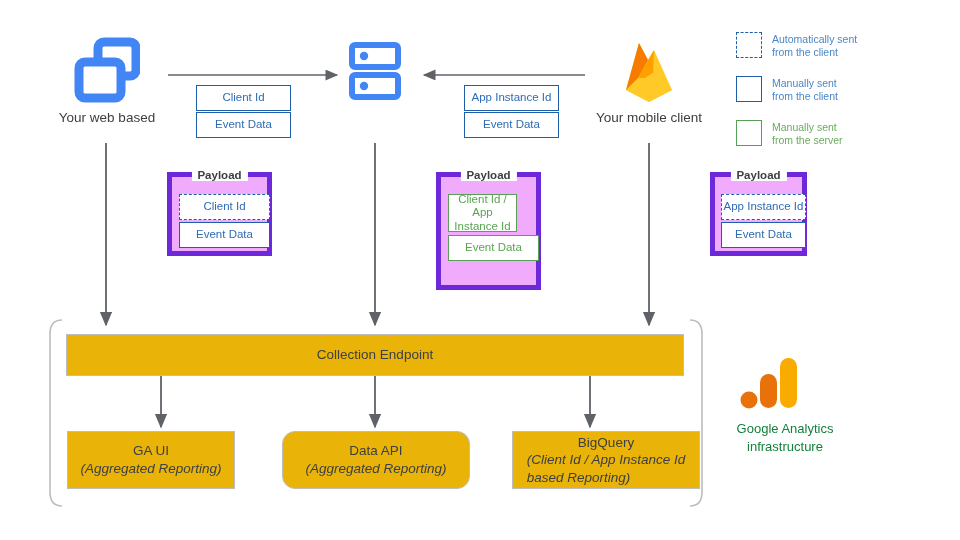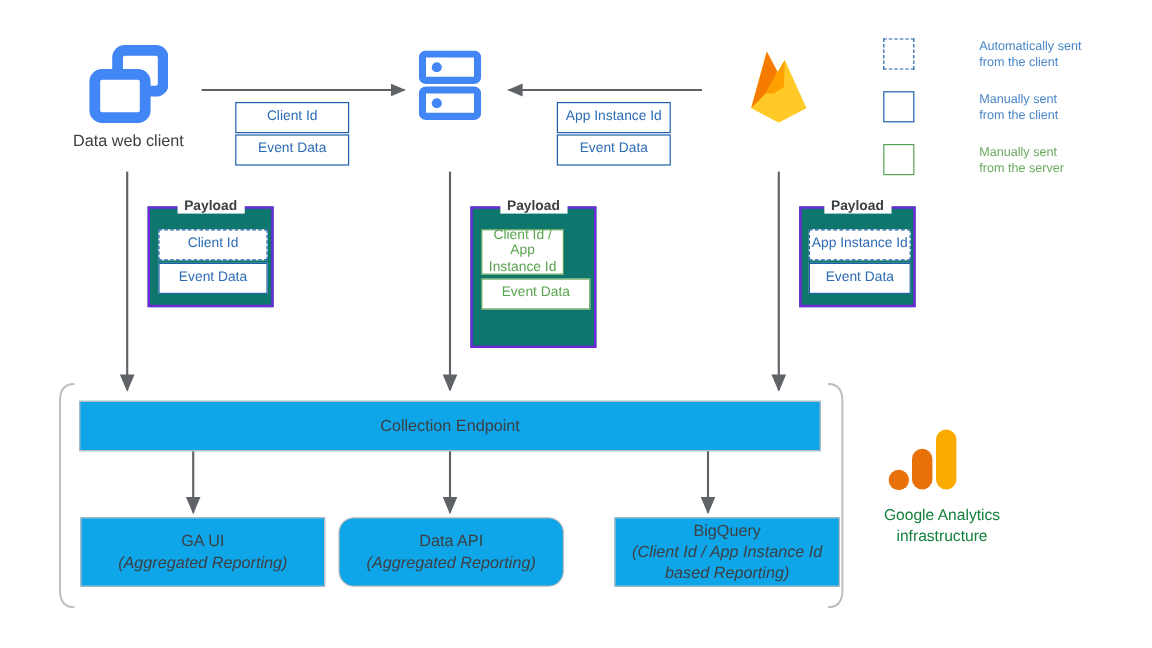--- a/index.html
+++ b/index.html
@@ -54,64 +54,64 @@
   }
   .chip.green {
     border: 1.4px solid #58a055;
     color: #5aa450;
   }
 
   
   .payload {
     position: absolute;
     box-sizing: border-box;
-    border: 2px solid #6d28d9;
-    background: #0f766e;
+    border: 5px solid #6d28d9;
+    background: #f0abfc;
+    margin-left: 44px;
   }
   .payload-title {
     position: absolute;
     top: -8px;
     left: 50%;
     transform: translateX(-50%);
     background: #ffffff;
     padding: 0 6px;
     font-size: 11.5px;
     font-weight: bold;
     color: #3c4043;
     white-space: nowrap;
   }
 
   
   .gbox {
     position: absolute;
     box-sizing: border-box;
     border: 1px solid #bdbdbd;
-    background: #0ea5e9;
+    background: #eab308;
     display: flex;
     flex-direction: column;
     align-items: center;
     justify-content: center;
-    text-align: center;
+    text-align: left;
     font-size: 13.5px;
     color: #3c4043;
     line-height: 1.3;
   }
   .gbox .sub {
     font-style: italic;
   }
 
   
   .legend { position: absolute; left: 736px; top: 32px; }
   .legend-row {
     position: relative;
     display: flex;
     align-items: flex-start;
     margin-bottom: 12px;
     height: 32px;
-    gap: 44px;
   }
   .legend-swatch {
     width: 26px;
     height: 26px;
     box-sizing: border-box;
     margin-right: 10px;
     flex: 0 0 auto;
     background: #ffffff;
   }
   .sw-dash { border: 1.6px dashed #1f5fa9; }
@@ -171,35 +171,36 @@
 
     <path d="M 62 320 Q 50 320 50 334 L 50 492 Q 50 506 62 506" fill="none" stroke="#bdbdbd" stroke-width="1.6"></path>
 
     <path d="M 690 320 Q 702 320 702 334 L 702 492 Q 702 506 690 506" fill="none" stroke="#bdbdbd" stroke-width="1.6"></path>
   </svg>
 
   <svg class="abs" style="left:74px;top:36px;" width="66" height="68" viewBox="0 0 66 68">
     <rect x="24" y="6" width="38" height="34" rx="6" ry="6" fill="none" stroke="#4285f4" stroke-width="9"></rect>
     <rect x="5" y="26" width="42" height="36" rx="6" ry="6" fill="#ffffff" stroke="#4285f4" stroke-width="9"></rect>
   </svg>
-  <div class="node-label" style="left:36px;top:110px;width:142px;">Data web client</div>
+  <div class="node-label" style="left:36px;top:110px;width:142px;">Your web based</div>
 
   <svg class="abs" style="left:349px;top:42px;" width="52" height="58" viewBox="0 0 52 58">
     <rect x="3" y="3" width="46" height="22" rx="3" ry="3" fill="#ffffff" stroke="#4285f4" stroke-width="6"></rect>
     <circle cx="15" cy="14" r="4.2" fill="#4285f4"></circle>
     <rect x="3" y="33" width="46" height="22" rx="3" ry="3" fill="#ffffff" stroke="#4285f4" stroke-width="6"></rect>
     <circle cx="15" cy="44" r="4.2" fill="#4285f4"></circle>
   </svg>
 
   <svg class="abs" style="left:620px;top:38px;" width="58" height="68" viewBox="0 0 58 68">
     <path d="M6 52 L19 5 L28 22 L34 12 L52 52 L29 64 Z" fill="#ffca28"></path>
     <path d="M6 52 L19 5 L28 22 L18 40 Z" fill="#f57c00"></path>
     <path d="M18 40 L28 22 L34 12 L33 40 Z" fill="#ffa000"></path>
     <path d="M6 52 L29 64 L52 52 L34 34 Z" fill="#ffca28"></path>
   </svg>
+  <div class="node-label" style="left:574px;top:110px;width:150px;">Your mobile client</div>
 
   <div class="chip blue" style="left:196px;top:85px;width:95px;height:26px;">Client Id</div>
   <div class="chip blue" style="left:196px;top:112px;width:95px;height:26px;">Event Data</div>
 
   <div class="chip blue" style="left:464px;top:85px;width:95px;height:26px;">App Instance Id</div>
   <div class="chip blue" style="left:464px;top:112px;width:95px;height:26px;">Event Data</div>
 
   <div class="payload" style="left:123px;top:172px;width:105px;height:84px;">
     <span class="payload-title">Payload</span>
     <div class="chip blue-dash" style="left:7px;top:17px;width:91px;height:26px;">Client Id</div>
@@ -236,21 +237,21 @@
       <span class="legend-swatch sw-green"></span>
       <span class="legend-text lt-green">Manually sent
 from the server</span>
     </div>
   </div>
 
   <div class="gbox" style="left:66px;top:334px;width:618px;height:42px;">
     <span>Collection Endpoint</span>
   </div>
 
-  <div class="gbox" style="left:67px;top:431px;width:204px;height:58px;">
+  <div class="gbox" style="left:67px;top:431px;width:168px;height:58px;">
     <span>GA UI</span>
     <span class="sub">(Aggregated Reporting)</span>
   </div>
 
   <div class="gbox" style="left:282px;top:431px;width:188px;height:58px;border-radius:13px;">
     <span>Data API</span>
     <span class="sub">(Aggregated Reporting)</span>
   </div>
 
   <div class="gbox" style="left:512px;top:431px;width:188px;height:58px;">

